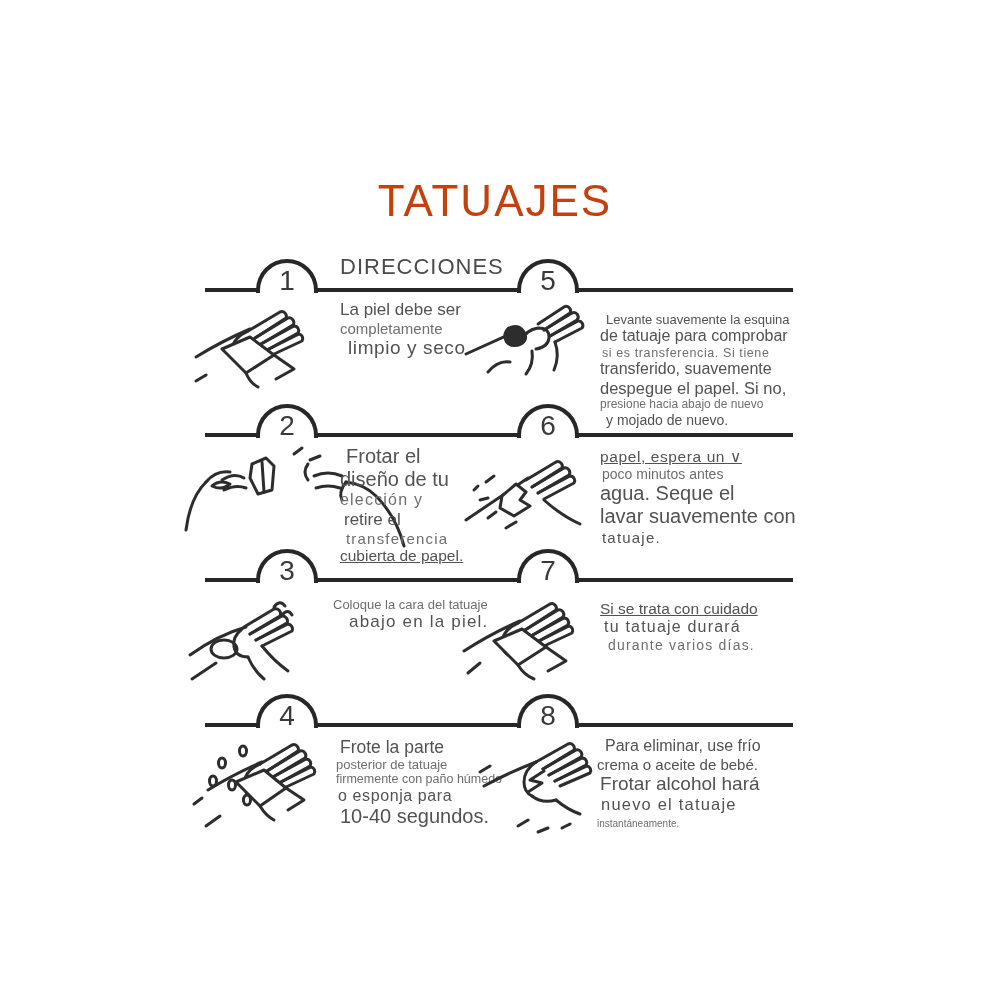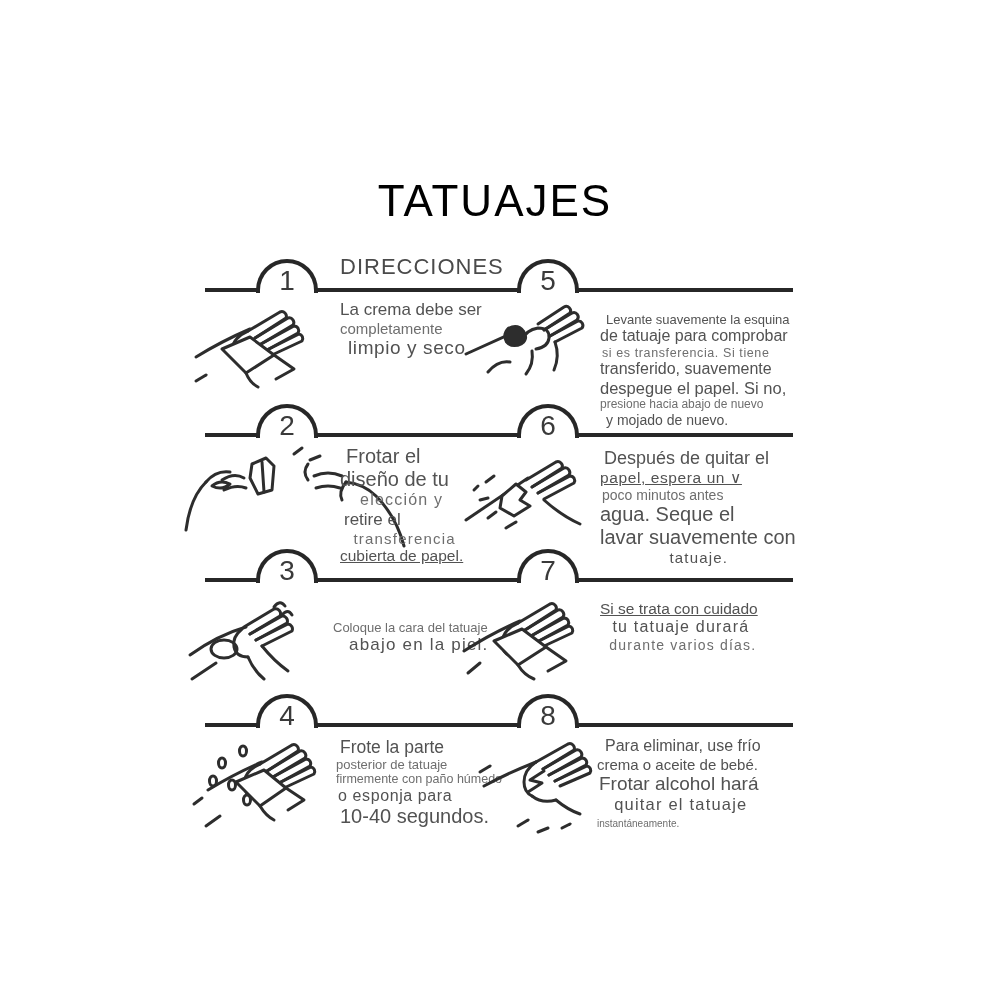--- a/index.html
+++ b/index.html
@@ -1,42 +1,42 @@
 <!DOCTYPE html>
 <html><head>
 <meta charset="utf-8">
 <style>
   html,body{margin:0;padding:0;background:#ffffff;}
   .page{position:relative;width:1000px;height:1000px;background:#ffffff;
         font-family:"Liberation Sans",sans-serif;color:#4d4d4d;overflow:hidden;}
   .title{position:absolute;top:176px;left:0;width:990px;text-align:center;
-         font-size:44px;letter-spacing:2px;color:#000000;}
+         font-size:44px;letter-spacing:2px;color:#c2410c;}
   .subtitle{position:absolute;top:254px;left:340px;font-size:22px;
             letter-spacing:1px;color:#4a4a4a;}
   .divider{position:absolute;left:205px;width:588px;height:0;
            border-top:4px solid #272727;}
   .bump{position:absolute;top:-33px;width:54px;height:30px;
         border:4px solid #272727;border-bottom:none;
         border-radius:31px 31px 0 0;background:#ffffff;text-align:center;}
   .bump span{display:inline-block;font-size:28px;line-height:36px;color:#3a3a3a;}
   .ill{position:absolute;}
   .ill path,.ill ellipse{stroke:#2d2d2d;stroke-width:3;fill:none;
         stroke-linecap:round;stroke-linejoin:round;}
   .ill .fillw{fill:#ffffff;}
   .ill .fillk{fill:#2d2d2d;stroke-width:2;}
   .tb{position:absolute;}
   .tb div{line-height:1.16;white-space:nowrap;color:#525252;}
   .light{color:#6e6e6e !important;}
-  .sp{letter-spacing:1.2px;text-align:center;}
+  .sp{letter-spacing:1.2px;}
   .sp5{letter-spacing:0.6px;}
   .t10{font-size:10px;} .t12{font-size:12px;} .t125{font-size:12.5px;}
   .t13{font-size:13px;} .t14{font-size:14px;} .t15{font-size:15px;}
   .t155{font-size:15.5px;text-decoration:underline;} .t16{font-size:16px;} .t165{font-size:16.5px;}
   .t17{font-size:17px;} .t175{font-size:17.5px;} .t18{font-size:18px;}
-  .t19{font-size:19px;} .t20{font-size:20px;}
+  .t19{font-size:19px;text-align:center;} .t20{font-size:20px;}
 </style>
 </head>
 <body>
 
 <div class="page">
 
   <div class="title">TATUAJES</div>
   <div class="subtitle">DIRECCIONES</div>
 
   <div class="divider" style="top:288px">
@@ -52,21 +52,21 @@
     <path d="M63,43 L96,23 A4.6,4.6 0 0 1 101,30 L69,49"></path>
     <path d="M69,49 L102,31 A4.6,4.6 0 0 1 106,38 L75,55"></path>
     <path d="M75,55 L107,39 A4.6,4.6 0 0 1 110,46 L80,60"></path>
     <path d="M56,36 Q42,42 40,54 Q39,66 50,70"></path>
     <path class="fillw" d="M30,54 L58,42 L82,60 L54,78 Z"></path>
     <path d="M82,60 L102,74 L84,84"></path>
     <path d="M54,78 Q58,88 66,92"></path>
     <path d="M4,86 L14,80"></path>
   </svg>
   <div class="tb" style="left:340px;top:300px">
-    <div class="t17">La crema debe ser</div>
+    <div class="t17">La piel debe ser</div>
     <div class="t15 light">completamente</div>
     <div class="t19 sp5" style="margin-left:8px">limpio y seco.</div>
   </div>
 
   <svg class="ill" style="left:462px;top:294px" width="145" height="100" viewBox="0 0 145 100">
     <path d="M4,60 L48,40"></path>
     <path d="M26,78 Q36,66 48,68"></path>
     <path class="fillk" d="M46,34 Q40,40 44,48 Q50,55 60,50 Q67,45 62,37 Q56,29 46,34 Z"></path>
     <path d="M60,46 Q64,36 76,34 Q88,34 87,44 Q86,53 74,55"></path>
     <path d="M76,30 L102,13 A4.4,4.4 0 0 1 108,19 L82,36"></path>
@@ -124,21 +124,20 @@
     <path d="M76,53 L108,36 A4.6,4.6 0 0 1 112,43 L82,59"></path>
     <path class="fillw" d="M40,56 L54,44 L64,52 L58,60 L68,66 L52,76 L38,68 Z"></path>
     <path d="M24,42 L32,36"></path>
     <path d="M18,60 L26,58"></path>
     <path d="M26,78 L34,72"></path>
     <path d="M44,88 L54,82"></path>
     <path d="M12,50 L16,46"></path>
     <path d="M82,60 Q100,76 118,84"></path>
   </svg>
   <div class="tb" style="left:600px;top:448px">
-    <div class="t18" style="margin-left:4px">Después de quitar el</div>
     <div class="t155 sp5">papel, espera un ∨</div>
     <div class="t14 light" style="margin-left:2px">poco minutos antes</div>
     <div class="t20">agua. Seque el</div>
     <div class="t20">lavar suavemente con</div>
     <div class="t15 sp" style="margin-left:2px">tatuaje.</div>
   </div>
 
   <div class="divider" style="top:578px">
     <div class="bump" style="left:51px">
       <span>3</span></div>
@@ -152,21 +151,21 @@
     <ellipse cx="38" cy="64" rx="13" ry="9"></ellipse>
     <path d="M58,42 L88,24 A5,5 0 0 1 94,31 L64,49"></path>
     <path d="M64,49 L96,31 A5,5 0 0 1 101,38 L70,55"></path>
     <path d="M70,55 L102,39 A5,5 0 0 1 106,46 L76,61"></path>
     <path d="M88,22 Q94,14 99,21"></path>
     <path d="M96,30 Q102,23 106,30"></path>
     <path d="M56,44 Q46,52 48,62 Q50,72 62,72"></path>
     <path d="M76,61 Q88,76 102,86"></path>
     <path d="M62,72 Q68,86 78,94"></path>
   </svg>
-  <div class="tb" style="left:333px;top:620px">
+  <div class="tb" style="left:333px;top:597px">
     <div class="t13 light">Coloque la cara del tatuaje</div>
     <div class="t17 sp" style="margin-left:16px">abajo en la piel.</div>
   </div>
 
   <svg class="ill" style="left:460px;top:585px" width="145" height="110" viewBox="0 0 145 110">
     <path d="M4,66 Q32,48 60,36"></path>
     <path d="M58,38 L90,19 A4.6,4.6 0 0 1 96,25 L65,45"></path>
     <path d="M65,45 L98,25 A4.6,4.6 0 0 1 103,32 L71,51"></path>
     <path d="M71,51 L104,33 A4.6,4.6 0 0 1 108,40 L77,57"></path>
     <path d="M77,57 L109,41 A4.6,4.6 0 0 1 112,48 L82,62"></path>
@@ -227,17 +226,17 @@
     <path d="M82,72 Q94,82 106,86"></path>
     <path d="M6,44 L16,38"></path>
     <path d="M44,98 L54,92"></path>
     <path d="M64,104 L74,100"></path>
     <path d="M88,100 L96,96"></path>
   </svg>
   <div class="tb" style="left:597px;top:737px">
     <div class="t16" style="margin-left:8px">Para eliminar, use frío</div>
     <div class="t15">crema o aceite de bebé.</div>
     <div class="t19" style="margin-left:2px">Frotar alcohol hará</div>
-    <div class="t165 sp" style="margin-left:4px">quitar el tatuaje</div>
+    <div class="t165 sp" style="margin-left:4px">nuevo el tatuaje</div>
     <div class="t10 light" style="margin-top:4px">instantáneamente.</div>
   </div>
 
 </div>
 
 </body></html>

